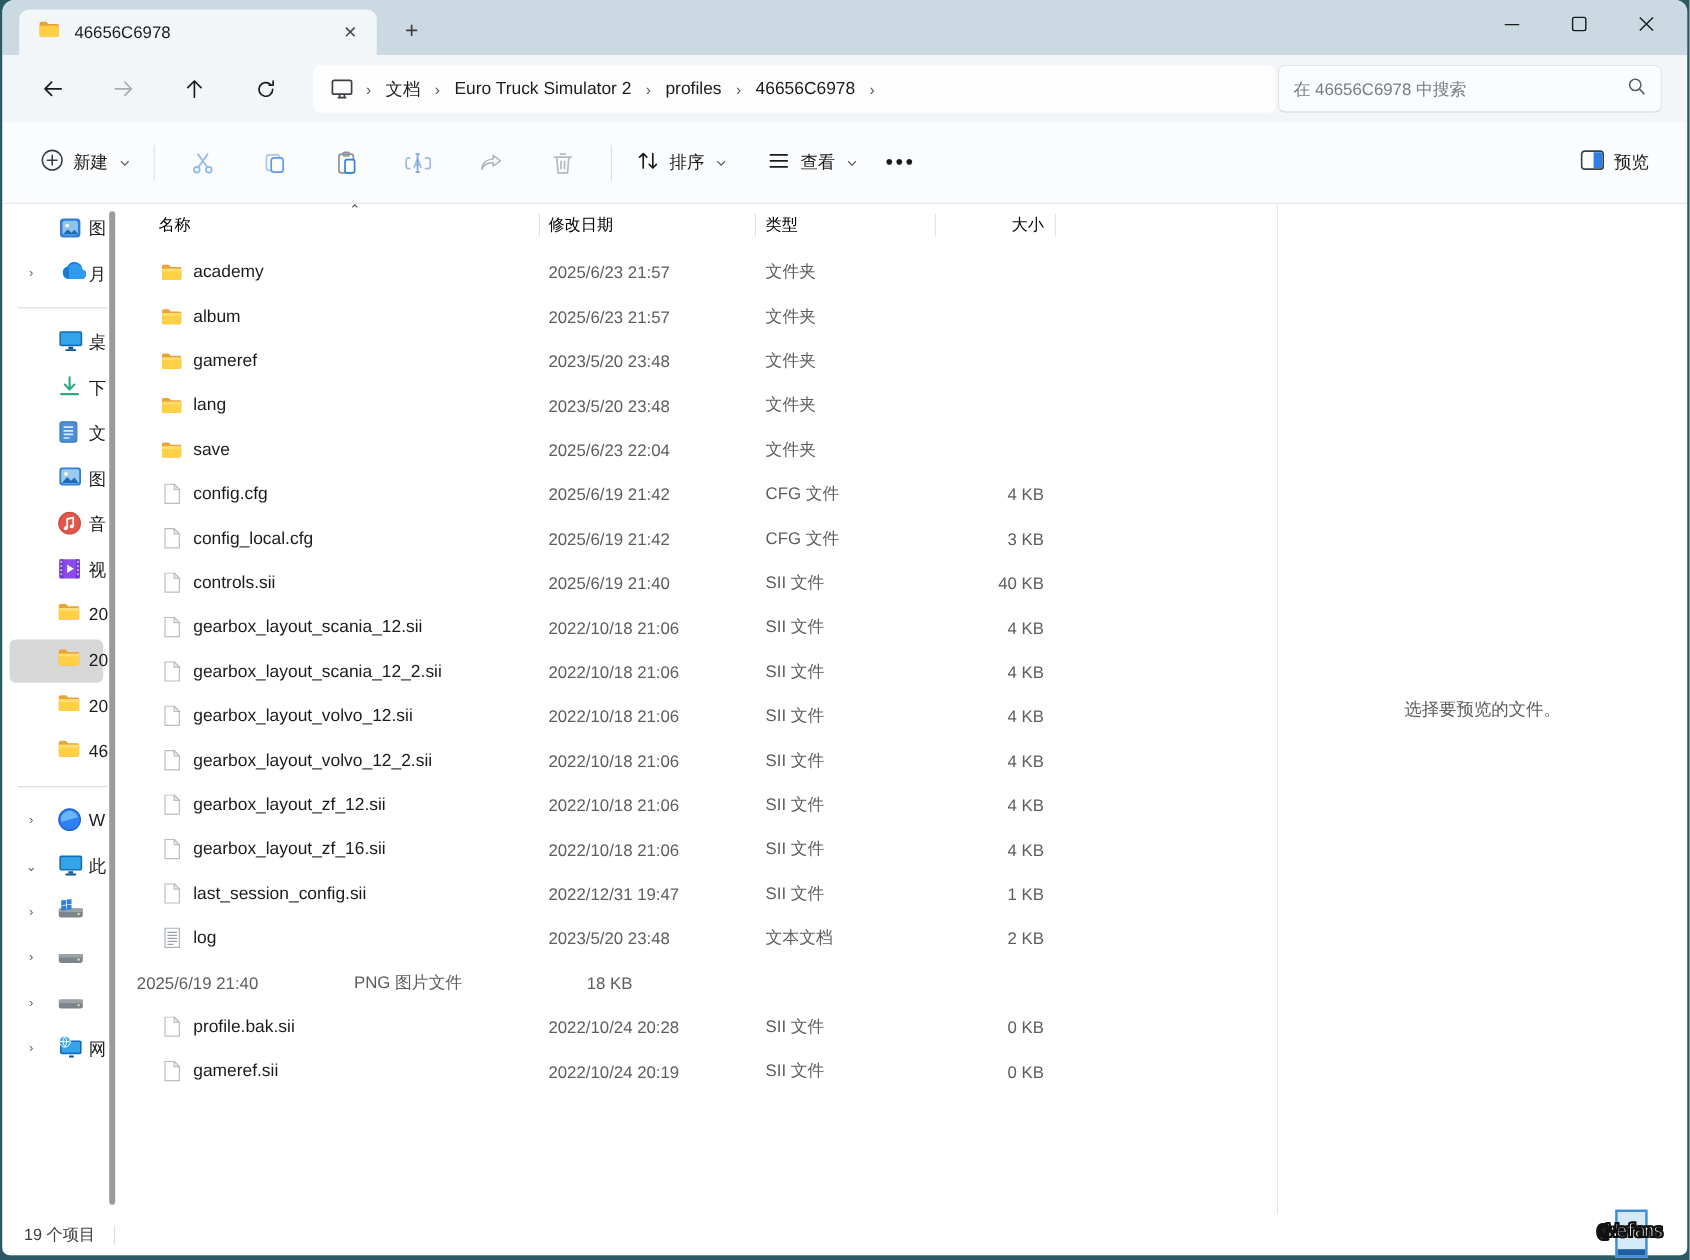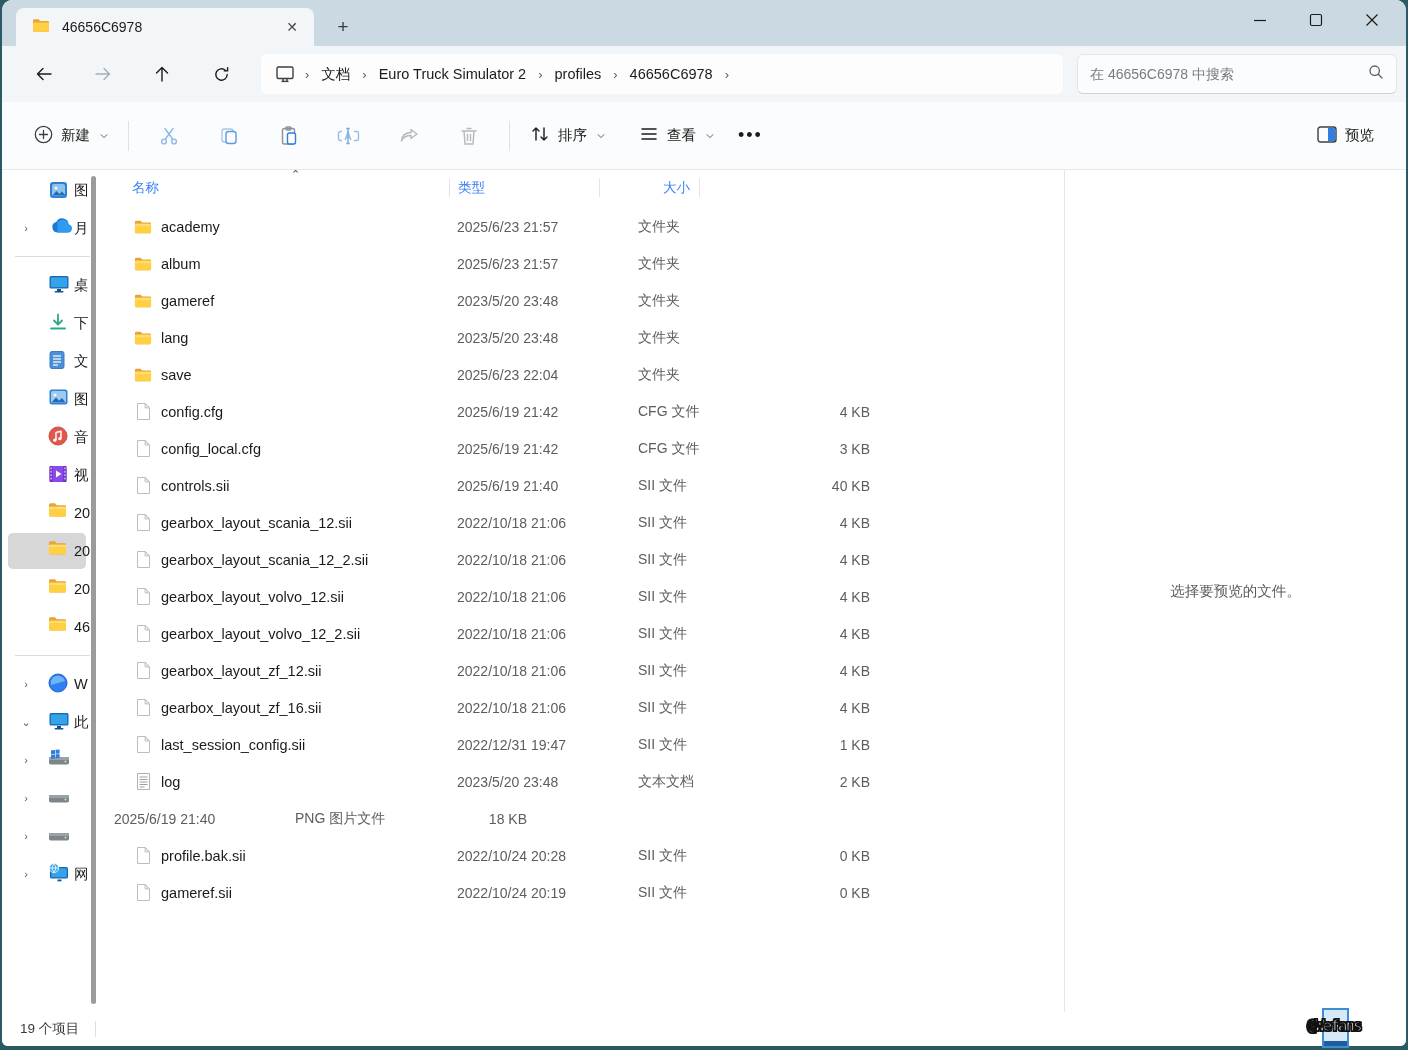--- a/index.html
+++ b/index.html
@@ -24,21 +24,21 @@
   
   .navbar { position:absolute; left:0; right:0; top:46px; height:56px; background:#f2f6f9;
             display:flex; align-items:center; }
   .nav-btn { width:40px; height:36px; display:flex; align-items:center; justify-content:center;
              border-radius:5px; margin-left:19px; }
   .nav-btn svg { display:block; }
   .crumbs-bar { margin-left:20px; width:802px; height:40px; background:#fdfdfd; border-radius:6px;
                 display:flex; align-items:center; padding:0 8px; }
   .crumb { font-size:14.5px; color:#1b1b1b; padding:5px 8px; border-radius:4px; white-space:nowrap; }
   .crumb-sep { font-size:13px; color:#5a5a5a; padding:0 4px; }
-  .search-box { margin-left:14px; width:320px; height:40px; background:#fbfcfd; border:1px solid #e2e6e9;
+  .search-box { margin-left:2px; width:320px; height:40px; background:#fbfcfd; border:1px solid #e2e6e9;
                 border-bottom-color:#cfd4d8; border-radius:6px; display:flex; align-items:center; padding:0 12px; }
   .search-box input { flex:1; border:none; outline:none; background:transparent; font-size:14px;
                       color:#1b1b1b; font-family:inherit; }
   .search-box input::placeholder { color:#767d82; }
 
   
   .toolbar { position:absolute; left:0; right:0; top:102px; height:68px; background:#fbfcfd;
              border-bottom:1px solid #e5e7e8; display:flex; align-items:center; }
   .tb-btn { display:flex; align-items:center; gap:8px; padding:8px 10px; border-radius:5px;
             font-size:14.5px; color:#1b1b1b; }
@@ -61,21 +61,21 @@
   .side-ico { position:absolute; left:46px; width:22px; height:22px; }
   .side-ico svg { display:block; }
   .side-label { position:absolute; left:72px; font-size:14.5px; color:#1b1b1b; white-space:nowrap; }
   .side-divider { height:1px; background:#dcdcdc; margin:10px 12px 10px 13px; }
   .side-scrollbar { position:absolute; left:89px; top:6px; bottom:8px; width:5px; background:#9b9b9b;
                     border-radius:3px; }
 
   
   .filelist { position:absolute; left:105px; top:0; width:957px; bottom:0; }
   .list-header { position:relative; height:35px; display:flex; align-items:center; }
-  .hdr-cell { font-size:13.5px; color:#3b82f6; position:relative; height:100%; display:flex; align-items:center; }
+  .hdr-cell { font-size:13.5px; color:#000000; position:relative; height:100%; display:flex; align-items:center; }
   .hdr-name { width:343px; padding-left:25px; }
   .hdr-date { width:180px; padding-left:7px; }
   .hdr-type { width:150px; padding-left:8px; }
   .hdr-size { width:100px; justify-content:flex-end; padding-right:10px; }
   .hdr-sep { position:absolute; right:0; top:8px; height:19px; width:1px; background:#e4e4e4; }
   .sort-caret { position:absolute; left:184px; top:-2px; font-size:11px; color:#555; }
   .rows { position:absolute; left:0; right:0; top:38px; bottom:0; }
   .row { height:37px; display:flex; align-items:center; border-radius:4px; }
   .cell { font-size:14.5px; white-space:nowrap; overflow:hidden; }
   .c-name { width:343px; padding-left:27px; display:flex; align-items:center; gap:9px; color:#1b1b1b; }
@@ -90,21 +90,21 @@
              align-items:center; justify-content:center; }
   .preview-msg { font-size:14.5px; color:#5d5d5d; }
 
   
   .statusbar { position:absolute; left:0; right:0; bottom:0; height:34px; background:#fff;
                display:flex; align-items:center; }
   .status-text { font-size:13.5px; color:#3c3c3c; margin-left:18px; }
   .status-sep { width:1px; height:16px; background:#dedede; margin-left:16px; }
 
   
-  .watermark { position:absolute; right:28px; bottom:2px; width:92px; height:40px; }
+  .watermark { position:absolute; right:4px; bottom:2px; width:92px; height:40px; }
   .wm-box { position:absolute; left:34px; top:0px; width:27px; height:40px; background:#d6e9f8;
             border:2px solid #3f8cd6; }
   .wm-box-bar { position:absolute; left:0; right:0; bottom:0; height:5px; background:#1d5f9e; }
   .wm-text { position:absolute; left:0; top:8px; width:100%; text-align:center;
              font-family:"DejaVu Sans Mono",monospace; font-weight:bold; font-size:16px;
              letter-spacing:-2px; color:#fff; -webkit-text-stroke:1.6px #111;
              text-shadow:1px 1px 0 #111, -1px -1px 0 #111, 1px -1px 0 #111, -1px 1px 0 #111; }
 </style>
 </head>
 <body>
@@ -541,20 +541,24 @@
       </div>
     <div class="side-scrollbar"></div>
 
     <div class="filelist">
       <div class="list-header">
         <span class="sort-caret">⌃</span>
         <div class="hdr-cell hdr-name">
           <span>名称</span>
             <span class="hdr-sep"></span>
         </div>
+        <div class="hdr-cell hdr-date">
+          <span>修改日期</span>
+            <span class="hdr-sep"></span>
+        </div>
         <div class="hdr-cell hdr-type">
           <span>类型</span>
             <span class="hdr-sep"></span>
         </div>
         <div class="hdr-cell hdr-size">
           <span>大小</span>
             <span class="hdr-sep"></span>
         </div>
       </div>
       <div class="rows" id="rows">

